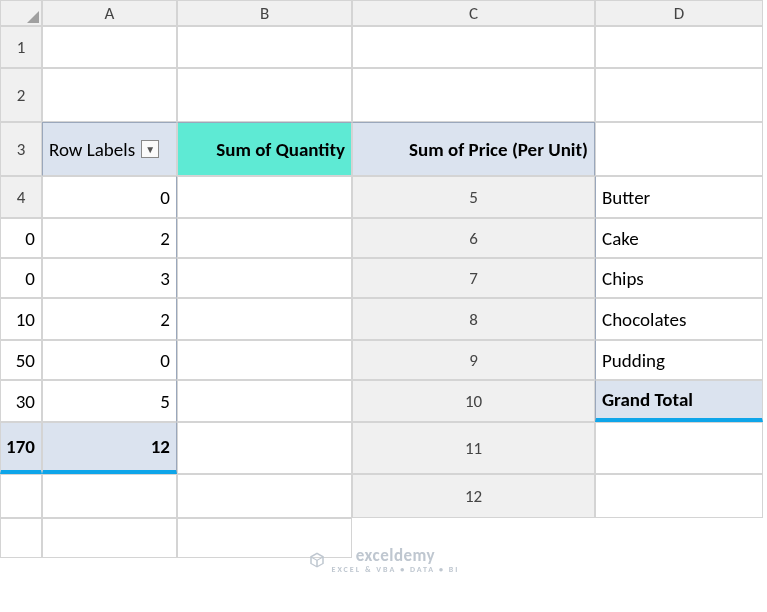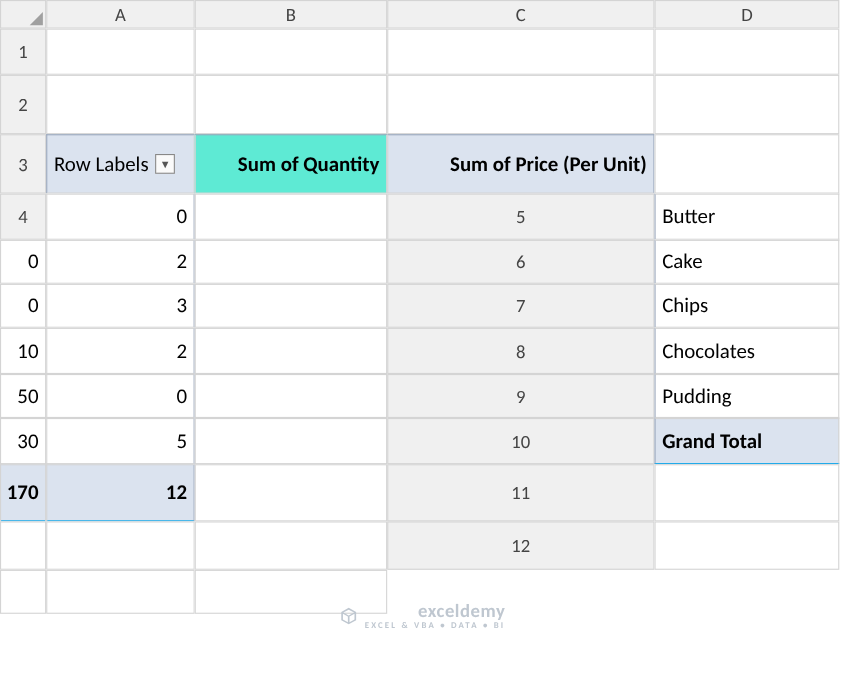--- a/index.html
+++ b/index.html
@@ -50,21 +50,21 @@
       right: 2px;
       bottom: 2px;
       width: 0; height: 0;
       border-style: solid;
       border-width: 0 0 12px 12px;
       border-color: transparent transparent #a0a0a0 transparent;
     }
     .pivot-border-left { border-left: 1px solid #9aa7bb; }
     .pivot-border-right { border-right: 1px solid #9aa7bb; }
     .pivot-border-top { border-top: 1px solid #9aa7bb; }
-    .pivot-border-bottom { border-bottom: 1px solid #0ea5e9; }
+    .pivot-border-bottom { border-bottom: 4px solid #0ea5e9; }
     .right { justify-content: flex-end; }
     .dropdown {
       width: 18px;
       height: 18px;
       border: 1px solid #888;
       background: #fafafa;
       margin-left: 4px;
       display: inline-flex;
       align-items: center;
       justify-content: center;
@@ -74,21 +74,21 @@
     }
     .rowlabel-wrap {
       display: flex;
       align-items: center;
       gap: 2px;
     }
     .watermark {
       position: absolute;
       left: 0; right: 0;
       top: 545px;
-      text-align: right;
+      text-align: center;
       font-size: 17px;
       color: #bfc7d0;
       display: flex;
       align-items: center;
       justify-content: center;
       gap: 6px;
       pointer-events: none;
       font-weight: 600;
       letter-spacing: .5px;
     }

